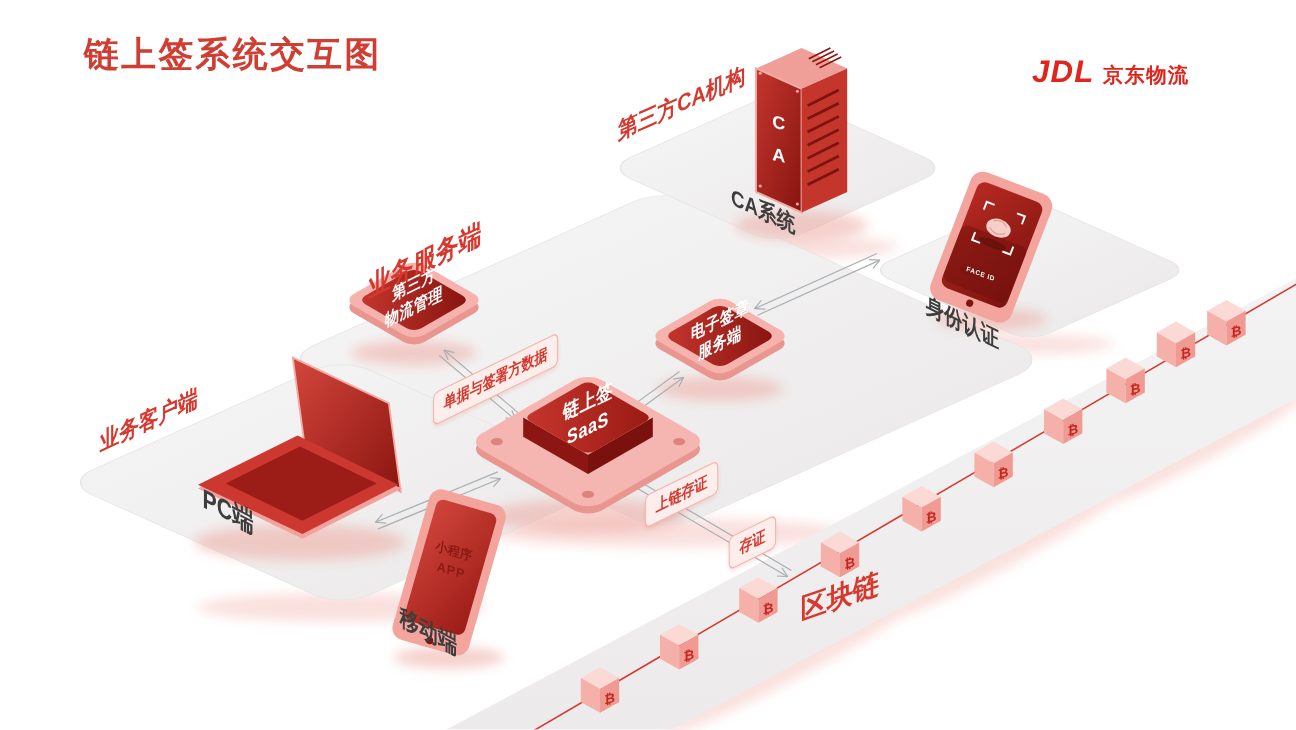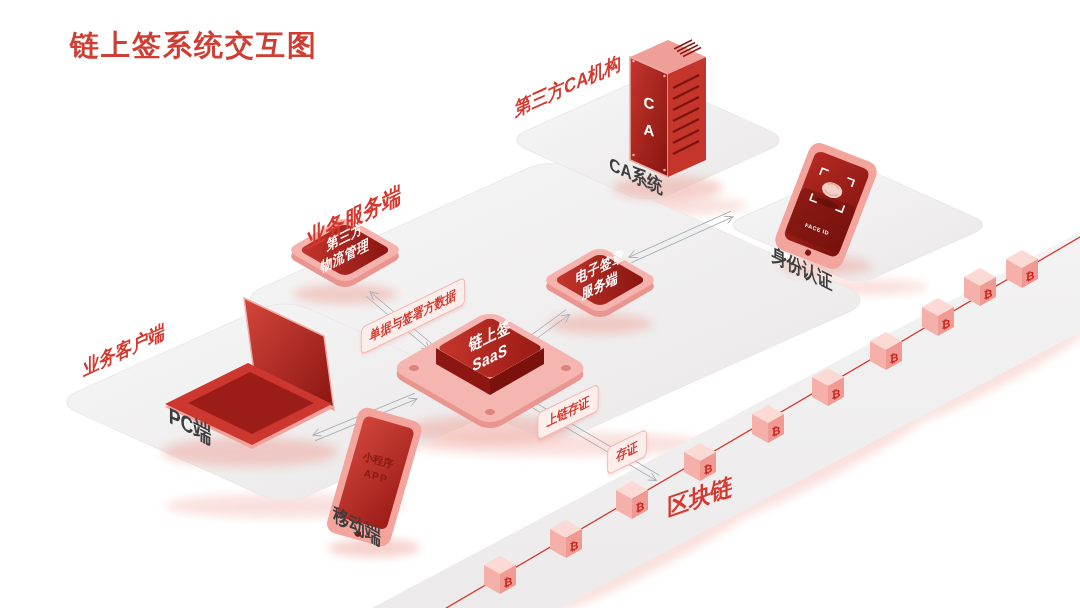--- a/index.html
+++ b/index.html
@@ -294,20 +294,24 @@
       <ellipse cx="0" cy="-17" rx="10.5" ry="7.5" fill="#f6cfc9"></ellipse>
       <path d="M -6,-21 q 6,-5 12,1 M -7,-15 q 7,6 14,0" stroke="#dfa19a" stroke-width="1" fill="none"></path>
     </g>
     <path d="M -17,-27 v -7 h 7 M 10,-34 h 7 v 7 M 17,-7 v 7 h -7 M -10,0 h -7 v -7" stroke="#ffffff" stroke-width="1.6" fill="none"></path>
     <circle cx="0" cy="50" r="3" fill="#7c1410"></circle>
   </g>
 </svg>
 
 <div class="title">链上签系统交互图</div>
 
+<div class="logo">
+  <span class="mark">JDL</span>
+  <span class="name">京东物流</span>
+</div>
 
 <div class="lbl red asc" style="left:568px;top:86px;font-size:18px;--r:-24deg;--s:-24deg;">第三方CA机构</div>
 <div class="lbl red asc" style="left:354px;top:217px;font-size:21px;">业务服务端</div>
 <div class="lbl red asc" style="left:124px;top:350px;font-size:18px;--r:-25deg;--s:-25deg;">业务客户端</div>
 <div class="lbl red asc" style="left:700px;top:497px;font-size:23px;--r:-19deg;--s:-19deg;">区块链</div>
 
 <div class="lbl dark desc" style="left:636px;top:176px;font-size:17px;--r:24deg;--s:24deg;">CA系统</div>
 <div class="lbl dark desc" style="left:190px;top:426px;font-size:20px;--r:27deg;--s:27deg;">PC端</div>
 <div class="lbl dark desc" style="left:357px;top:526px;font-size:18px;--r:28deg;--s:28deg;">移动端</div>
 <div class="lbl dark desc" style="left:802px;top:269px;font-size:17px;">身份认证</div>

